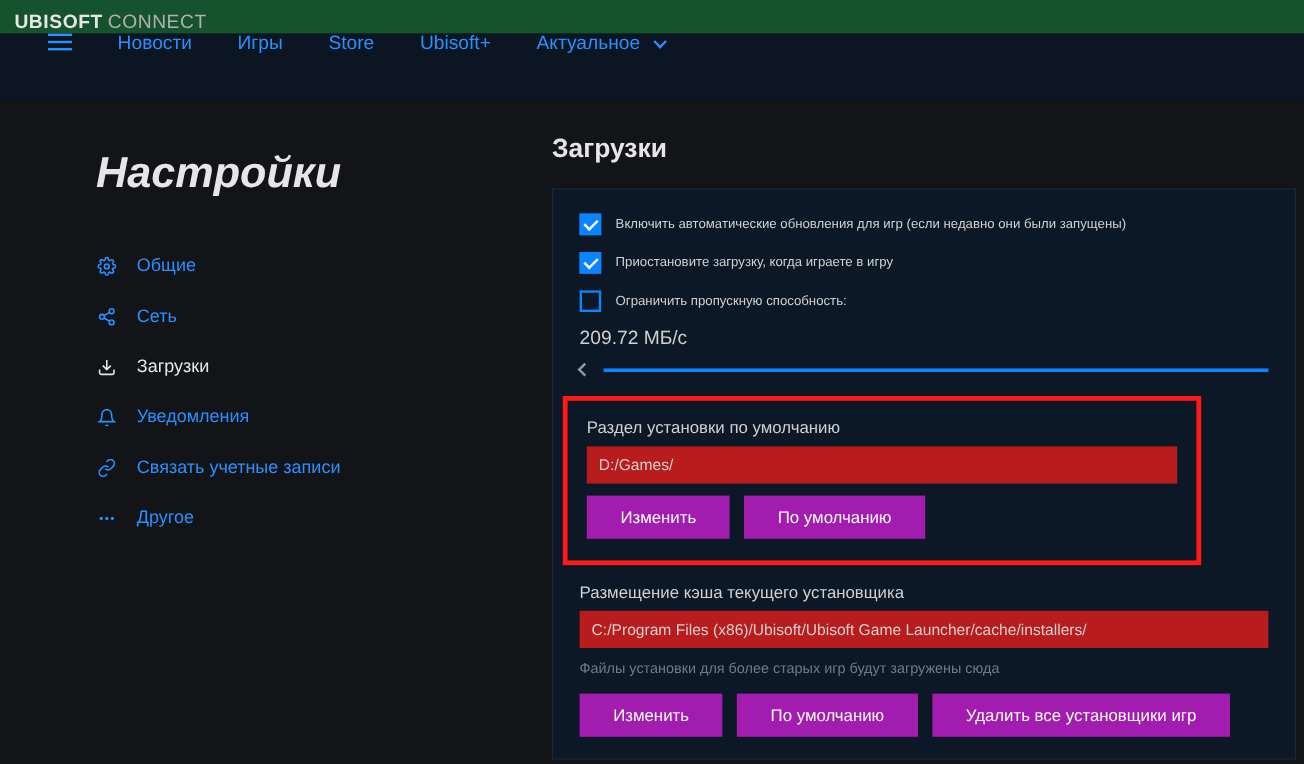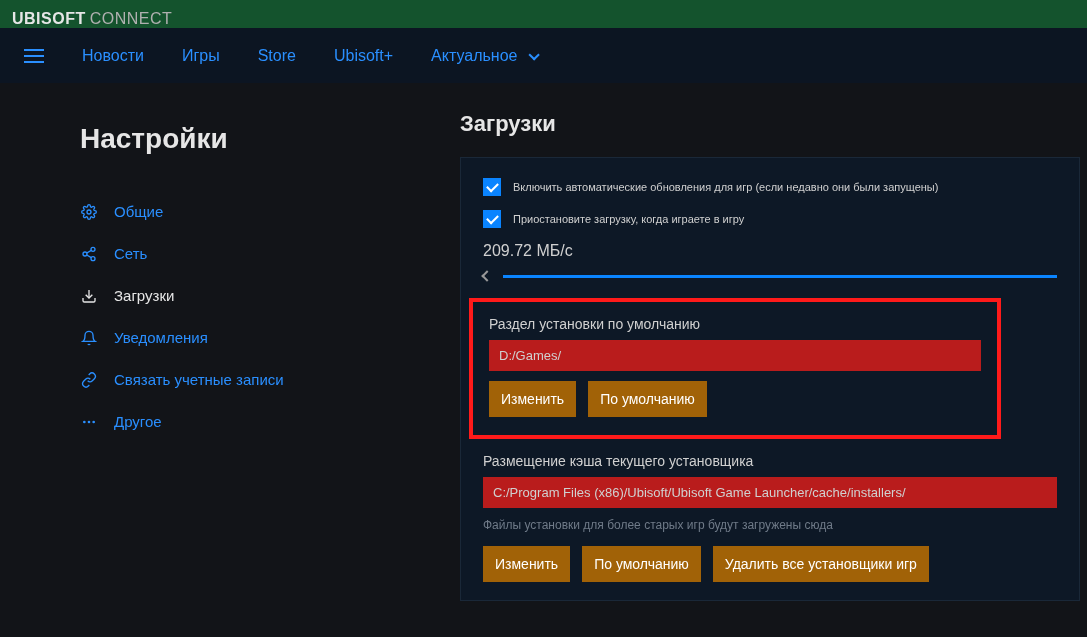--- a/index.html
+++ b/index.html
@@ -19,22 +19,21 @@
     padding-left: 12px;
     font-size: 16px;
     letter-spacing: 0.5px;
   }
   .titlebar .bold { font-weight: 700; color: #e6e6e6; }
   .titlebar .light { font-weight: 300; color: #b0b0b0; margin-left: 4px; }
   .topnav {
     height: 55px;
     background: #0c1522;
     display: flex;
-    align-items: center;
-    padding-left: 24px;
+    padding-left: 40px;
     gap: 38px;
   }
   .hamburger {
     display: flex;
     flex-direction: column;
     gap: 4px;
     cursor: pointer;
   }
   .hamburger span {
     width: 20px;
@@ -58,23 +57,24 @@
   .body-wrap {
     display: flex;
     height: calc(637px - 28px - 55px);
   }
   .sidebar {
     width: 440px;
     padding: 40px 30px 0 80px;
   }
   .sidebar h1 {
     color: #e6e6e6;
-    font-size: 28px;
+    font-size: 36px;
     font-weight: 600;
     margin-bottom: 36px;
+    font-style: italic;
   }
   .side-item {
     display: flex;
     align-items: flex-start;
     gap: 16px;
     padding: 12px 0;
     color: #2a8fff;
     font-size: 15px;
     cursor: pointer;
   }
@@ -172,24 +172,24 @@
     width: 100%;
     margin-bottom: 10px;
   }
   .hint {
     color: #6f7a88;
     font-size: 12px;
     margin-bottom: 14px;
   }
   .btn-row { display: flex; gap: 12px; flex-wrap: wrap; }
   .btn {
-    background: #a16207;
+    background: #a21caf;
     color: #fff;
     border: none;
-    padding: 10px 12px;
+    padding: 10px 28px;
     font-size: 14px;
     cursor: pointer;
   }
   .section2 { margin-top: 6px; }
 </style>
 </head>
 <body>
 
 <div class="titlebar">
   <span class="bold">UBISOFT</span>
@@ -289,20 +289,24 @@
     <div class="panel">
 
       <div class="check-row">
         <div class="checkbox checked"></div>
         <span>Включить автоматические обновления для игр (если недавно они были запущены)</span>
       </div>
       <div class="check-row">
         <div class="checkbox checked"></div>
         <span>Приостановите загрузку, когда играете в игру</span>
       </div>
+      <div class="check-row">
+        <div class="checkbox"></div>
+        <span>Ограничить пропускную способность:</span>
+      </div>
 
       <div class="speed">209.72 МБ/с</div>
       <div class="slider-row">
         <div class="slider-chevron"></div>
         <div class="slider-track"></div>
       </div>
 
       <div class="highlight-box">
         <div class="section-label">Раздел установки по умолчанию</div>
         <input class="path-input" value="D:/Games/" style="">

